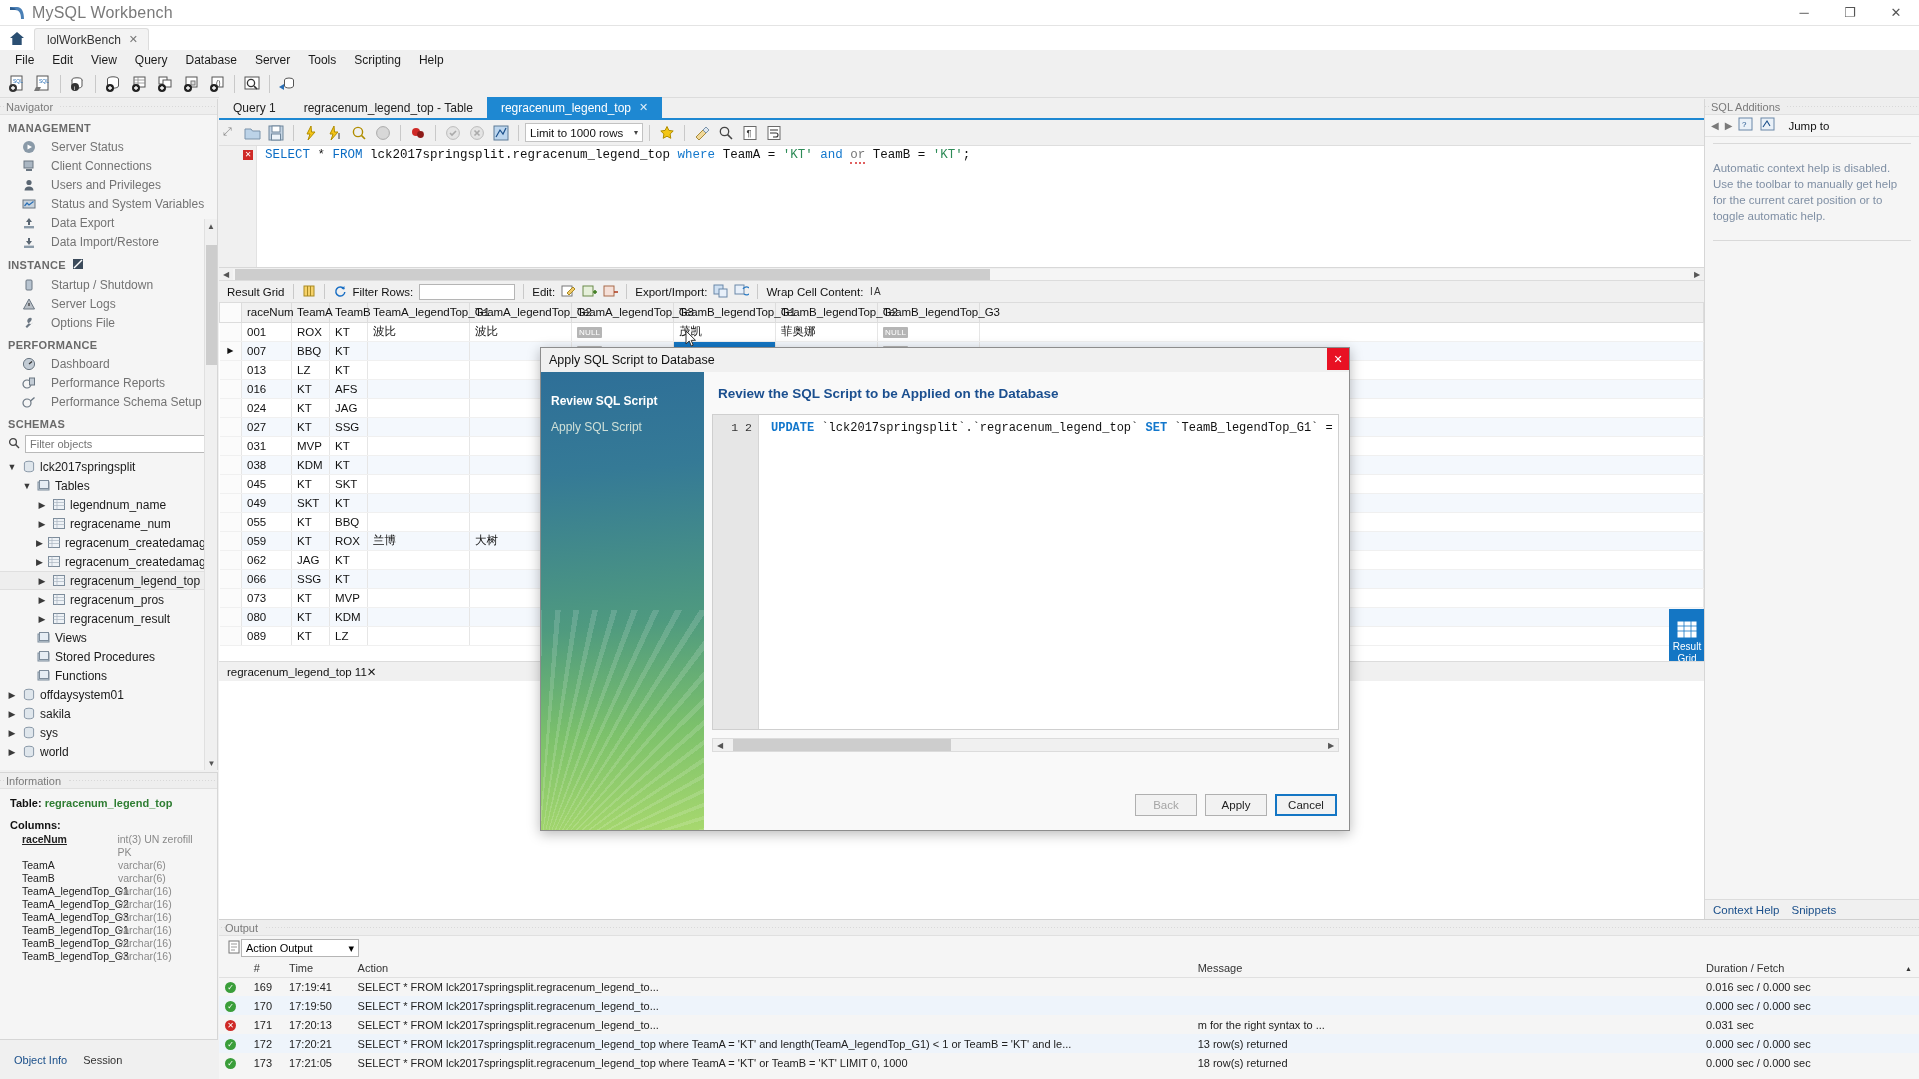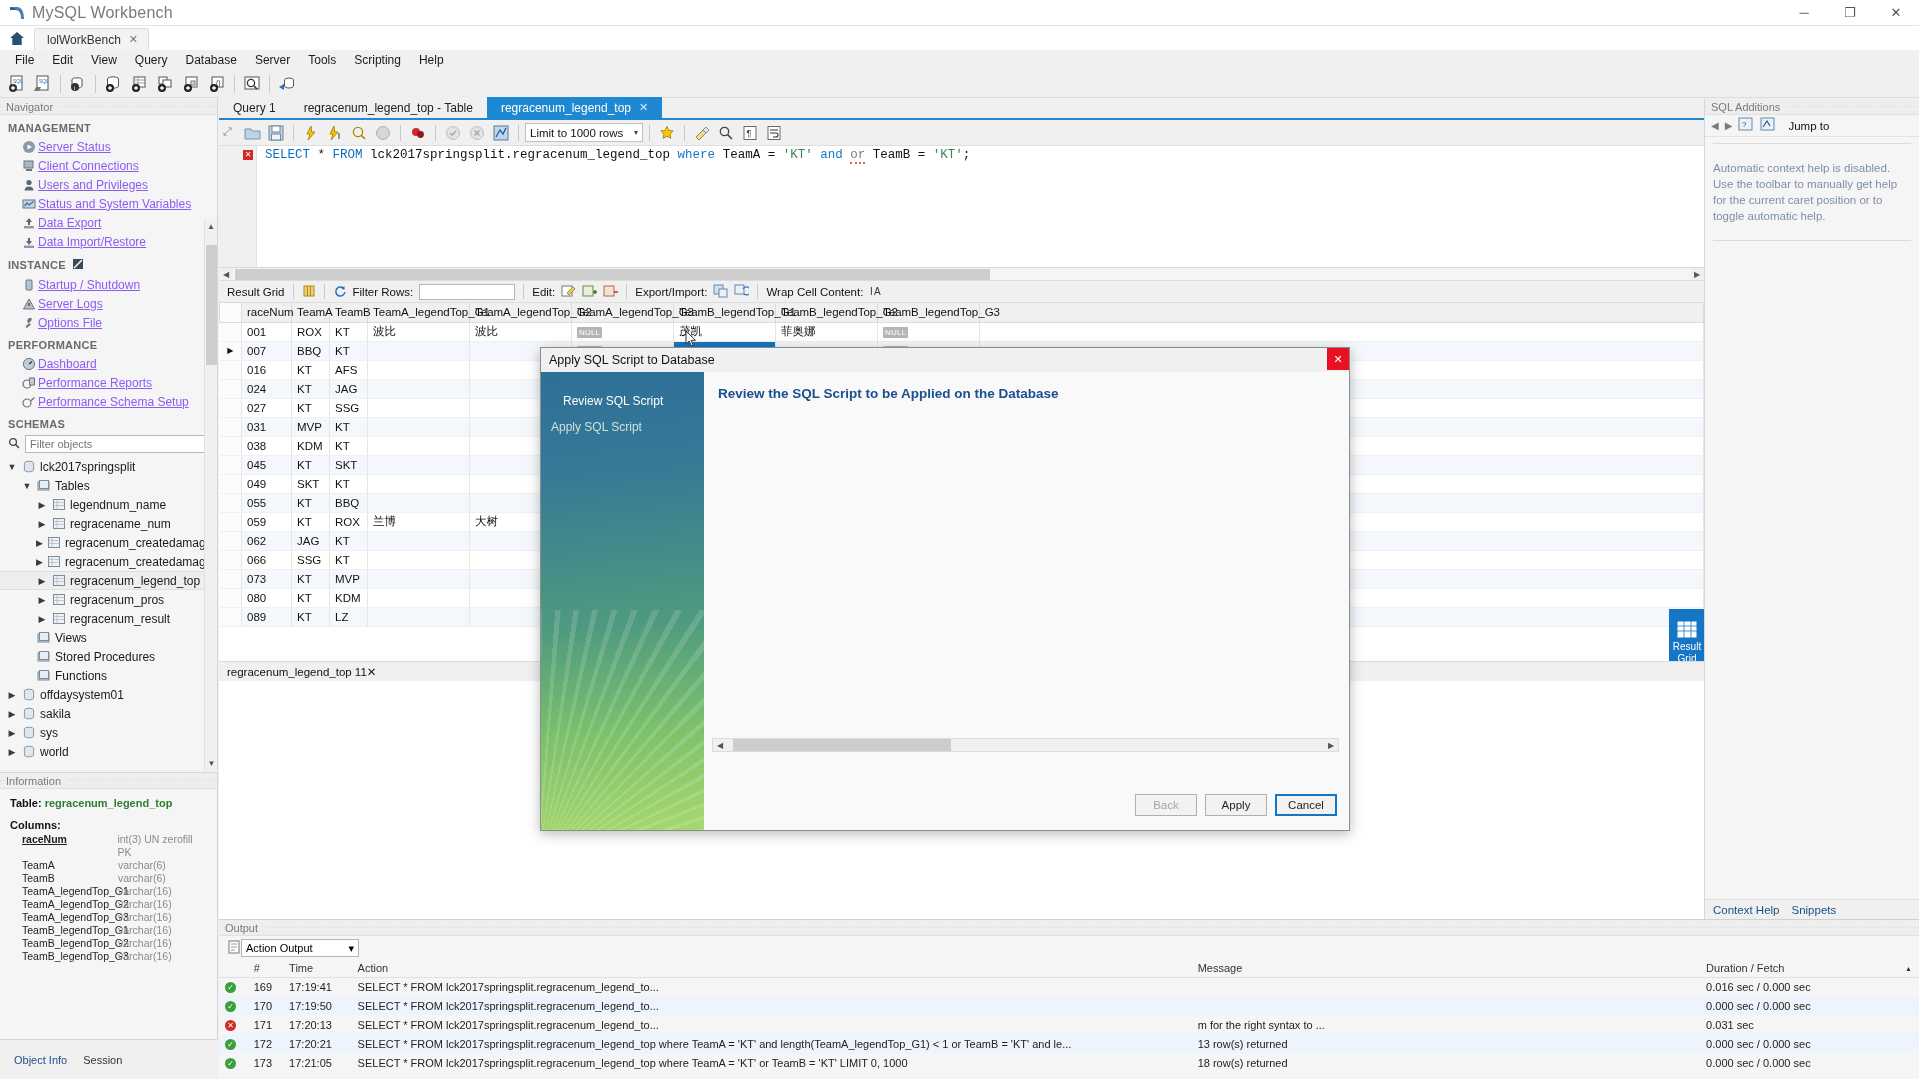--- a/index.html
+++ b/index.html
@@ -86,22 +86,22 @@
     background-position: 70px center; background-repeat: repeat-x; background-size: auto 1px;
   }
   .panel-caption span { background: #eeeeee; padding-right: 6px; z-index: 2; }
   .nav-body { height: calc(100% - 16px); overflow: hidden; background: #f5f5f5; }
   .nav-section {
     font-size: 11px; font-weight: bold; color: #6a6a6a;
     padding: 7px 0 3px 8px; letter-spacing: .3px;
     display: flex; align-items: center; gap: 6px;
   }
   .nav-item {
-    display: flex; align-items: center; gap: 2px;
-    padding: 2px 0 2px 22px; font-size: 12px; color: #8b5cf6; height: 19px; text-decoration: underline;
+    display: flex; align-items: center; gap: 15px;
+    padding: 2px 0 2px 22px; font-size: 12px; color: #737373; height: 19px;
   }
   .nav-icon { width: 14px; height: 14px; display:inline-block; flex: 0 0 14px; }
 
   
   .filter-row { display: flex; align-items: center; gap: 5px; padding: 2px 6px 4px 8px; }
   .filter-input {
     flex: 1; height: 18px; border: 1px solid #b9b9b9; background: #fff;
     font-size: 11px; color: #999; padding: 0 4px;
   }
   .tree { font-size: 12px; color: #1a1a1a; position: relative; }
@@ -313,21 +313,21 @@
   .dlg-side {
     width: 163px; background: linear-gradient(175deg,#2e6f98 0%,#357a96 22%,#4f9a7f 55%,#7cc16b 78%,#a7d86e 100%);
     position: relative; overflow: hidden; padding-top: 16px;
   }
   .dlg-side::after {
     content: ""; position: absolute; left: -30px; bottom: -40px; width: 260px; height: 260px;
     background: repeating-conic-gradient(from 200deg at 10% 100%,
       rgba(255,255,255,.14) 0deg 1.2deg, rgba(255,255,255,0) 1.2deg 4deg);
   }
   .dlg-step { padding: 6px 10px; font-size: 12px; }
-  .dlg-step.active { color: #ffffff; font-weight: normal; margin-left: 12px; }
+  .dlg-step.active { color: #ffffff; font-weight: bold; }
   .dlg-step.inactive { color: #cfe0d8; }
   .dlg-main { flex: 1; background: #f9f9f9; position: relative; }
   .dlg-h { padding: 14px 0 10px 14px; font-size: 13.5px; font-weight: bold; color: #1b4f8f; }
   .sqlbox {
     position: absolute; left: 8px; top: 42px; right: 10px; bottom: 100px;
     background: #fff; border: 1px solid #cfcfcf; overflow: hidden;
   }
   .sqlbox .g {
     position: absolute; left: 0; top: 0; width: 46px; height: 100%;
     background: #e6e6e6; border-right: 1px solid #d5d5d5;
@@ -1024,20 +1024,33 @@
               <td class="marker" style="font-size: 8px;">▶</td>
               <td>007</td>
               <td>BBQ</td>
               <td>KT</td>
               <td></td>
               <td></td>
               <td><span class="nullbox">NULL</span></td>
               <td class="selcell"></td>
               <td></td>
               <td><span class="nullbox">NULL</span></td>
+              <td></td>
+            </tr>
+            <tr>
+              <td class="marker" style="font-size: 8px;"></td>
+              <td>013</td>
+              <td>LZ</td>
+              <td>KT</td>
+              <td></td>
+              <td></td>
+              <td></td>
+              <td></td>
+              <td></td>
+              <td></td>
               <td></td>
             </tr>
             <tr>
               <td class="marker" style="font-size: 8px;"></td>
               <td>016</td>
               <td>KT</td>
               <td>AFS</td>
               <td></td>
               <td></td>
               <td></td>
@@ -1353,20 +1366,25 @@
       <span>Apply SQL Script to Database</span>
       <div class="dlg-close">✕</div>
     </div>
     <div class="dlg-body">
       <div class="dlg-side">
         <div class="dlg-step active">Review SQL Script</div>
         <div class="dlg-step inactive">Apply SQL Script</div>
       </div>
       <div class="dlg-main">
         <div class="dlg-h">Review the SQL Script to be Applied on the Database</div>
+        <div class="sqlbox">
+          <div class="g">1
+2</div>
+          <div class="c"><span class="kw">UPDATE</span><span class="id"> `lck2017springsplit`.`regracenum_legend_top` </span><span class="kw">SET</span><span class="id"> `TeamB_legendTop_G1` = </span></div>
+        </div>
         <div class="dlg-hscroll">
           <div class="a">◀</div>
           <div class="t">
               <div class="th"></div>
             </div>
           <div class="a">▶</div>
         </div>
         <div class="dlg-btns">
           <div class="dbtn disabled">Back</div>
           <div class="dbtn">Apply</div>

